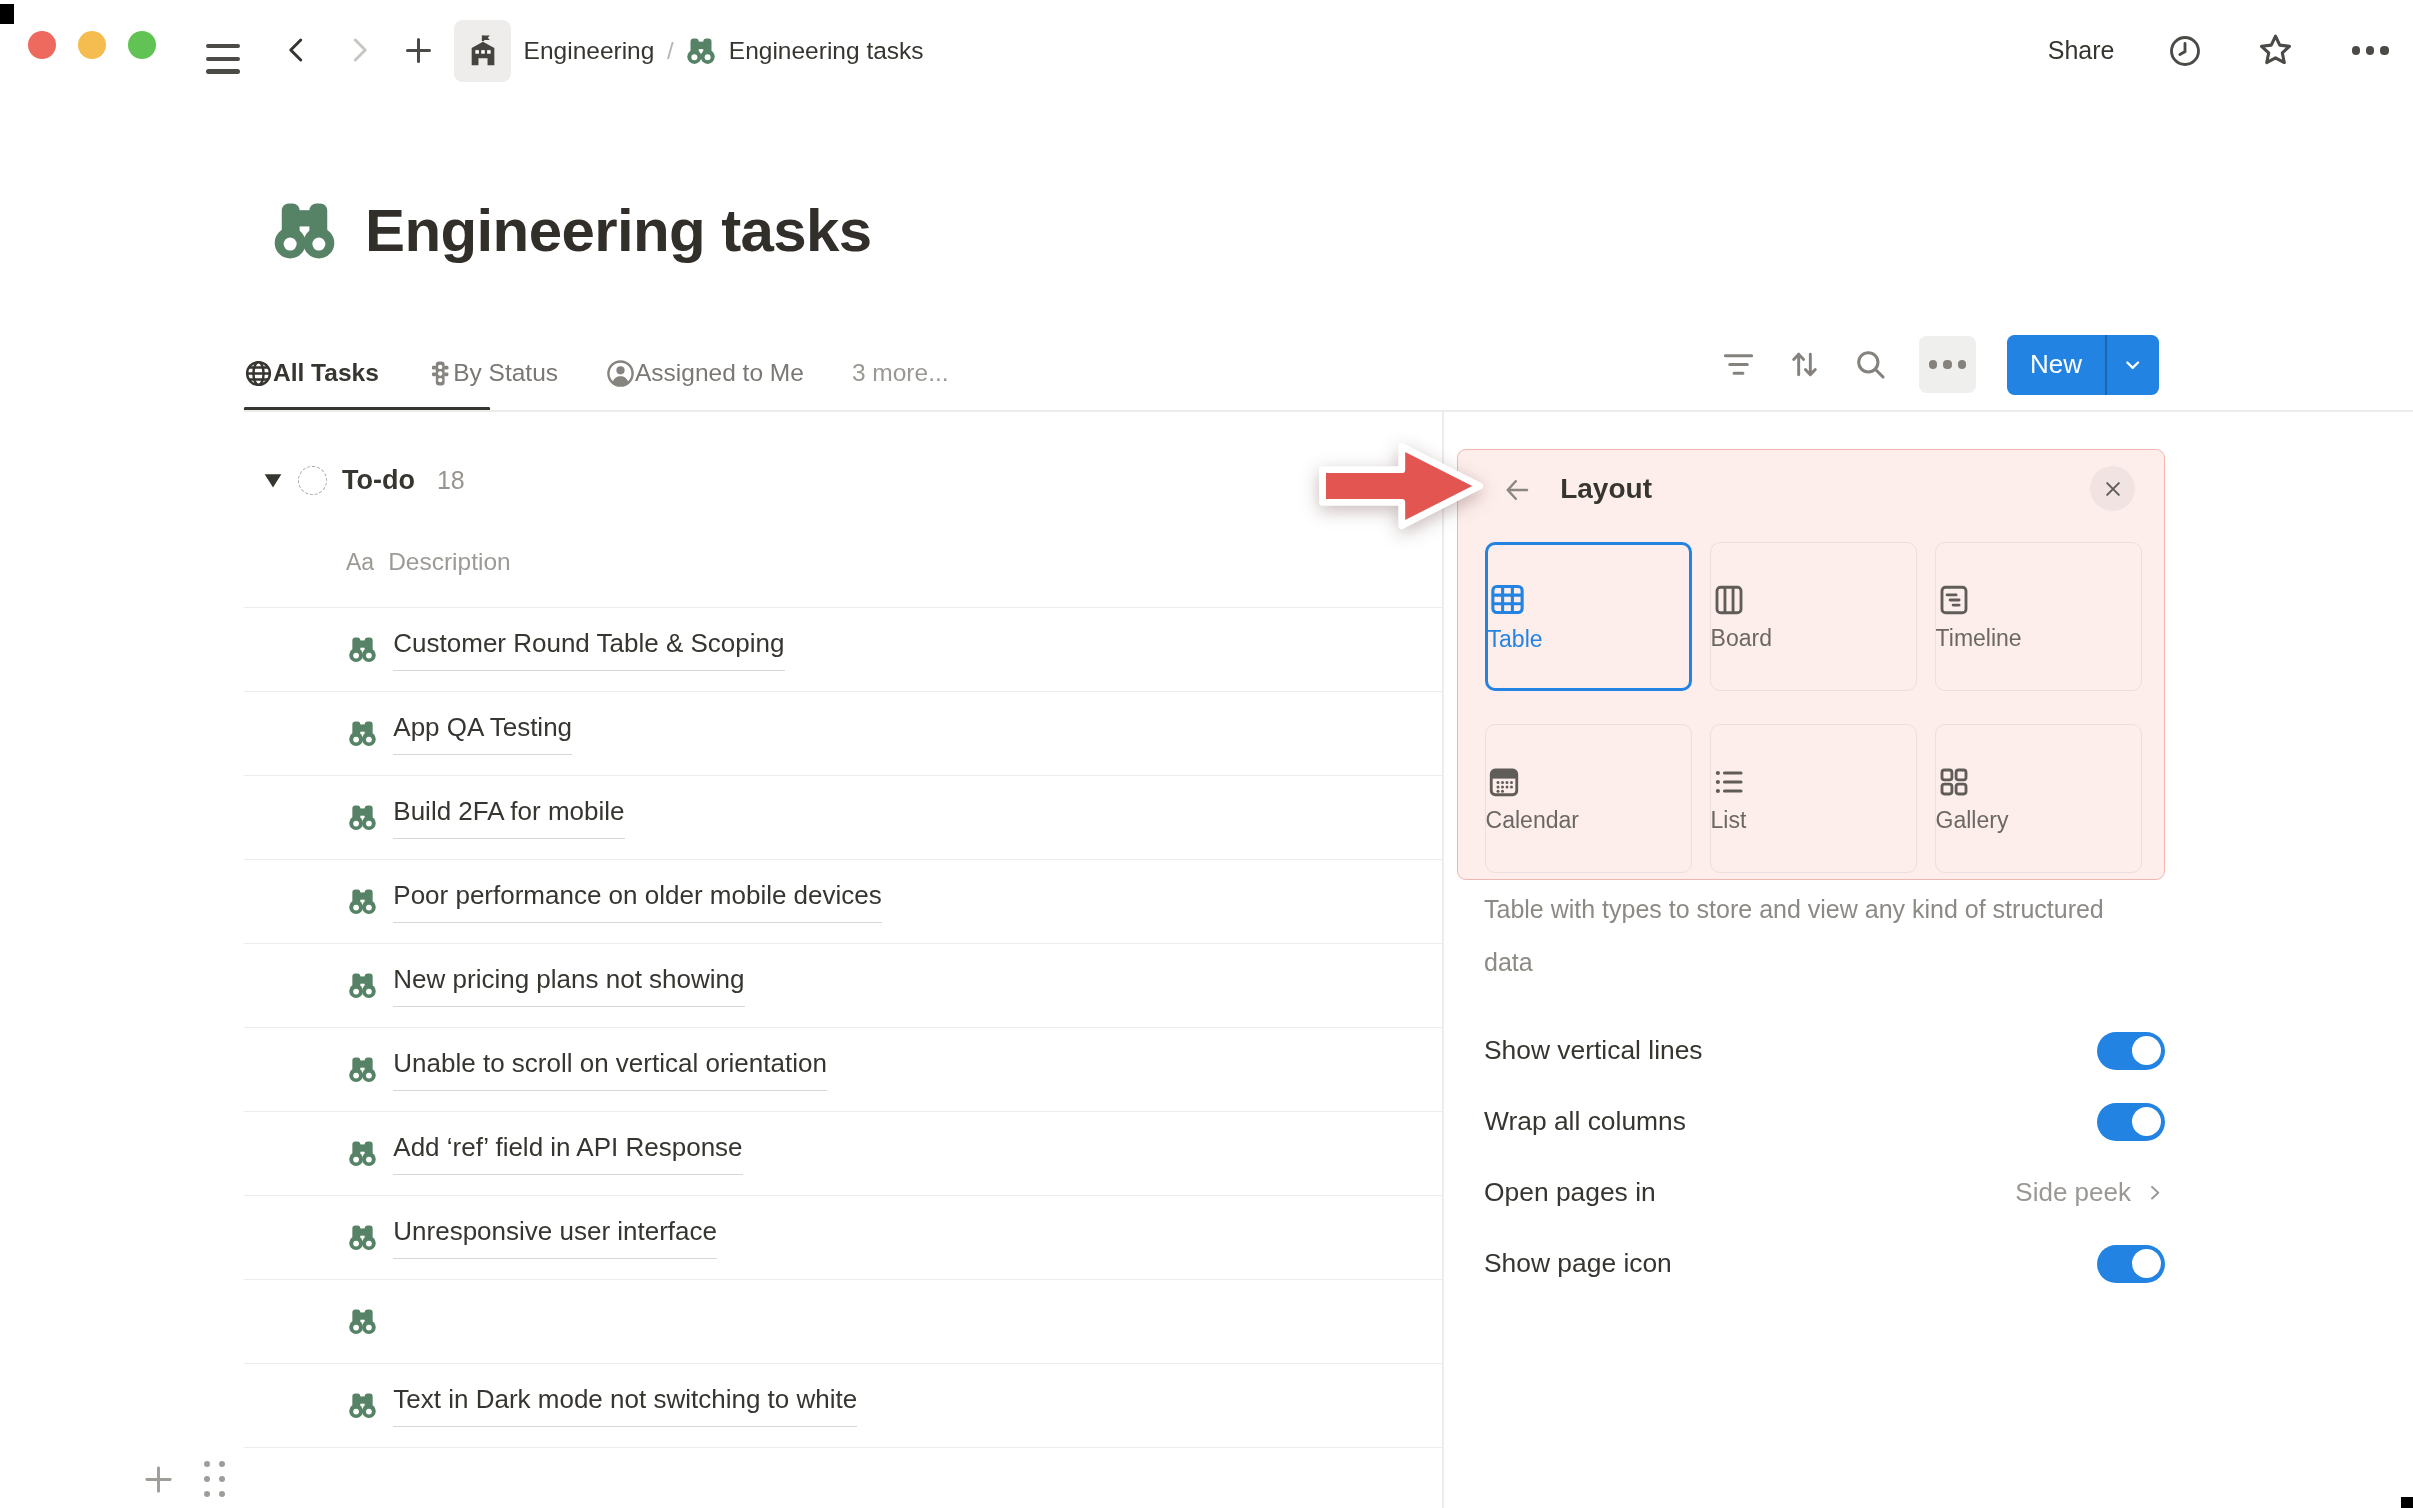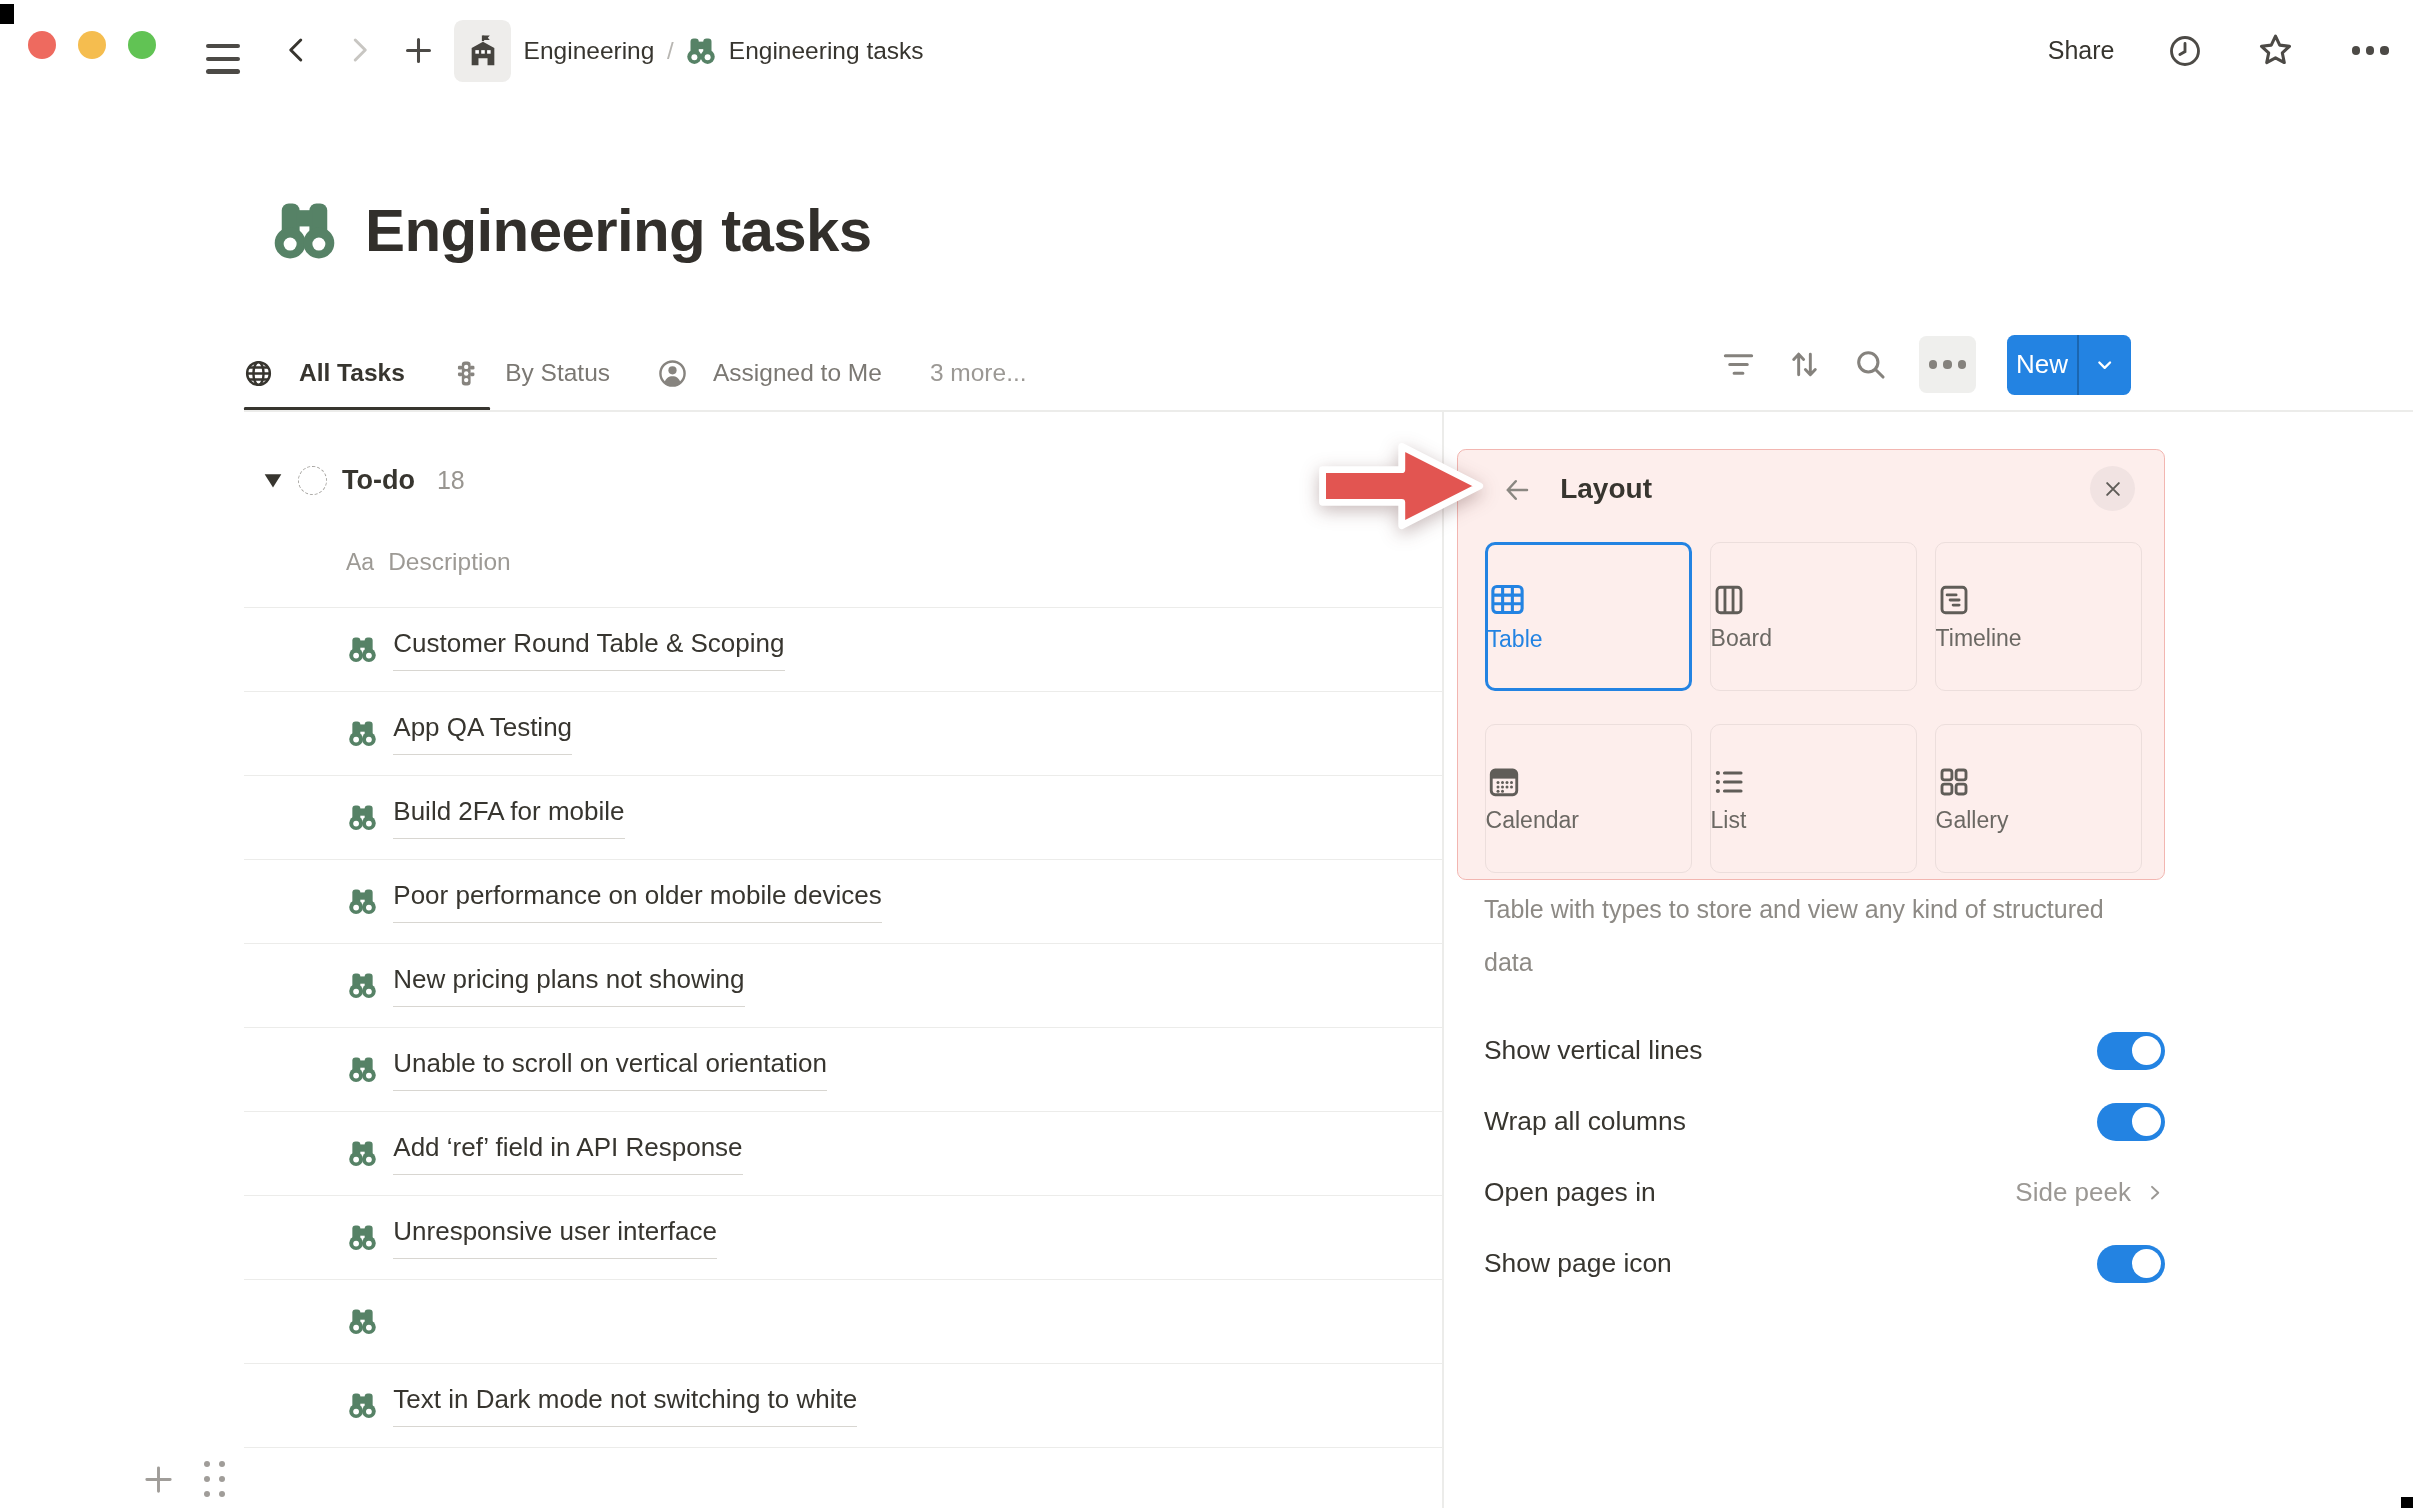--- a/index.html
+++ b/index.html
@@ -27,31 +27,31 @@
   .top-actions{position:absolute;right:21.4px;top:0;height:101px;display:flex;align-items:center;gap:53px}
   .share{font-size:25px;color:var(--ink)}
   .binoc{fill:currentColor}
 
   
   .title-row{left:272px;top:196px;display:flex;align-items:center;gap:28px;position:absolute}
   .title-row h1{font-size:60px;font-weight:700;color:#322f2b;letter-spacing:-0.6px}
 
   
   .tabs{left:244px;top:339px;height:68px;display:flex;align-items:center;gap:48px;position:absolute}
-  .tab{display:flex;gap:26px;font-size:24.5px;color:var(--gray);font-weight:500}
+  .tab{display:flex;gap:0;font-size:24.5px;color:var(--gray);font-weight:500}
   .tab.active{color:var(--ink);font-weight:700}
   .tab.more{color:var(--gray2)}
   .tabs-divider{left:244px;right:0;top:410px;height:1.9px;background:var(--line);position:absolute}
   .tab-underline{left:244px;top:407px;width:246px;height:5px;background:var(--ink);border-radius:1.3px;position:absolute}
   .view-toolbar{position:absolute;left:1721px;top:332px;height:65px;display:flex;align-items:center;gap:31px}
   .tb-ic{width:35px;height:35px;display:flex;align-items:center;justify-content:center;color:#63605b}
   .dots-box{width:57px;height:57px;border-radius:7.5px;background:#efefed;display:flex;align-items:center;justify-content:center}
   .dot{width:8.2px;height:8.2px;border-radius:50%;background:#85827d;margin:0 3.1px}
   .new-btn{height:60px;border-radius:7.5px;background:var(--blue);display:flex;align-items:center;color:#fff;overflow:hidden}
-  .new-btn .lbl{font-size:26px;font-weight:500;padding:0 9px}
+  .new-btn .lbl{font-size:26px;font-weight:500;padding:0 23px}
   .new-btn .split{width:1.9px;height:60px;background:rgba(0,0,0,.22)}
   .new-btn .chev{width:52px;display:flex;align-items:center;justify-content:center}
 
   
   .group-hdr{left:263px;top:465px;display:flex;align-items:center;gap:15px;position:absolute}
   .dash-circle{width:29px;height:29px;border-radius:50%;border:1.9px dashed #a7a5a1}
   .group-name{font-size:27px;font-weight:700;color:var(--ink)}
   .group-count{font-size:25px;color:#989590;margin-left:7px}
   .col-hdr{left:346px;top:548px;display:flex;align-items:center;gap:14px;color:#9d9a95;position:absolute}
   .col-hdr .t{font-size:23px}.col-hdr .l{font-size:24.5px}

